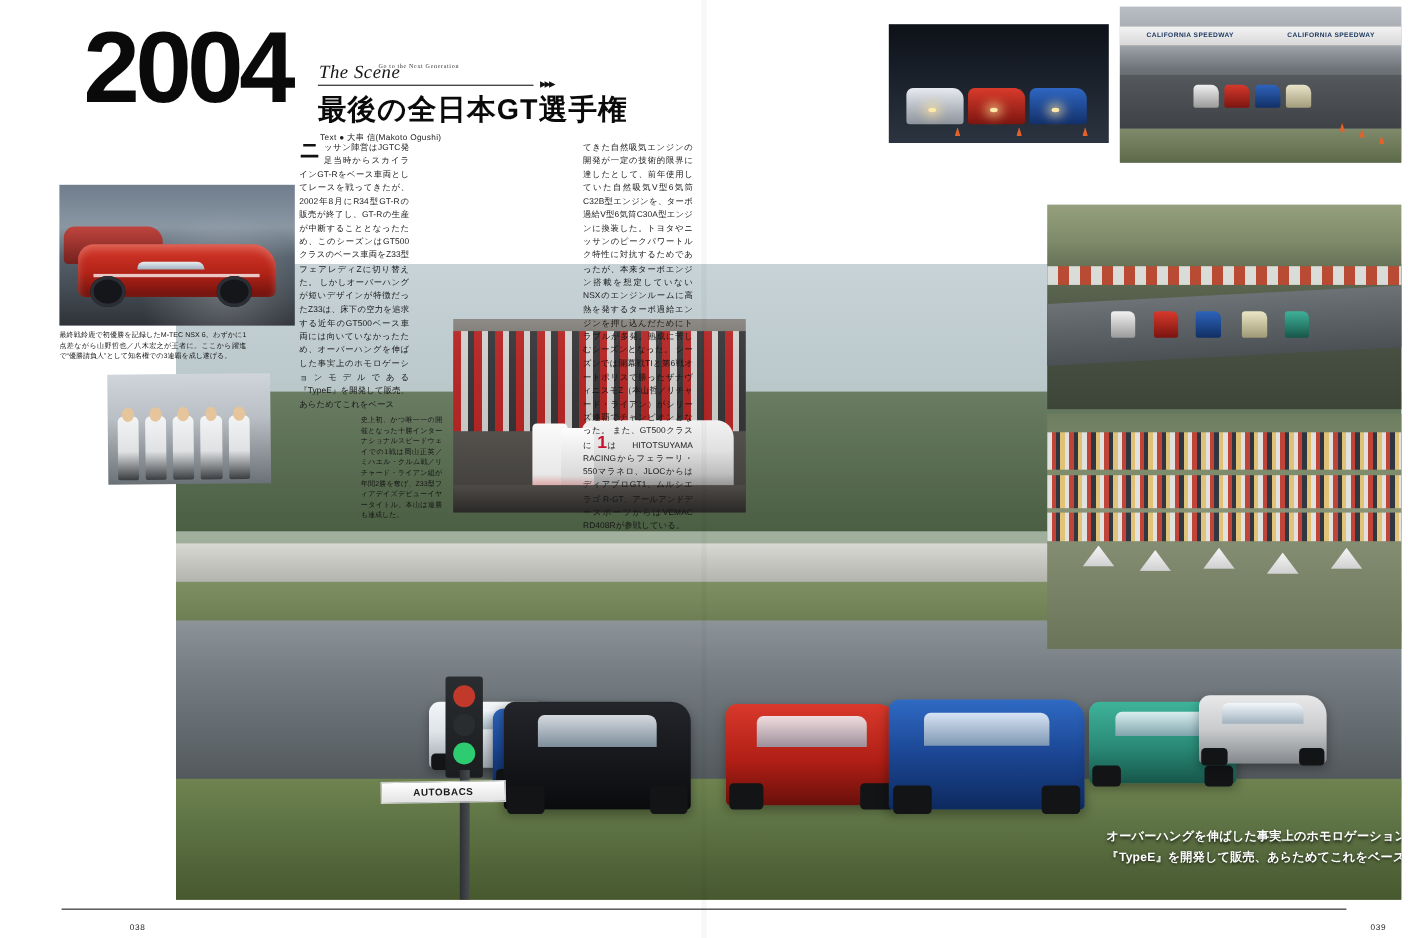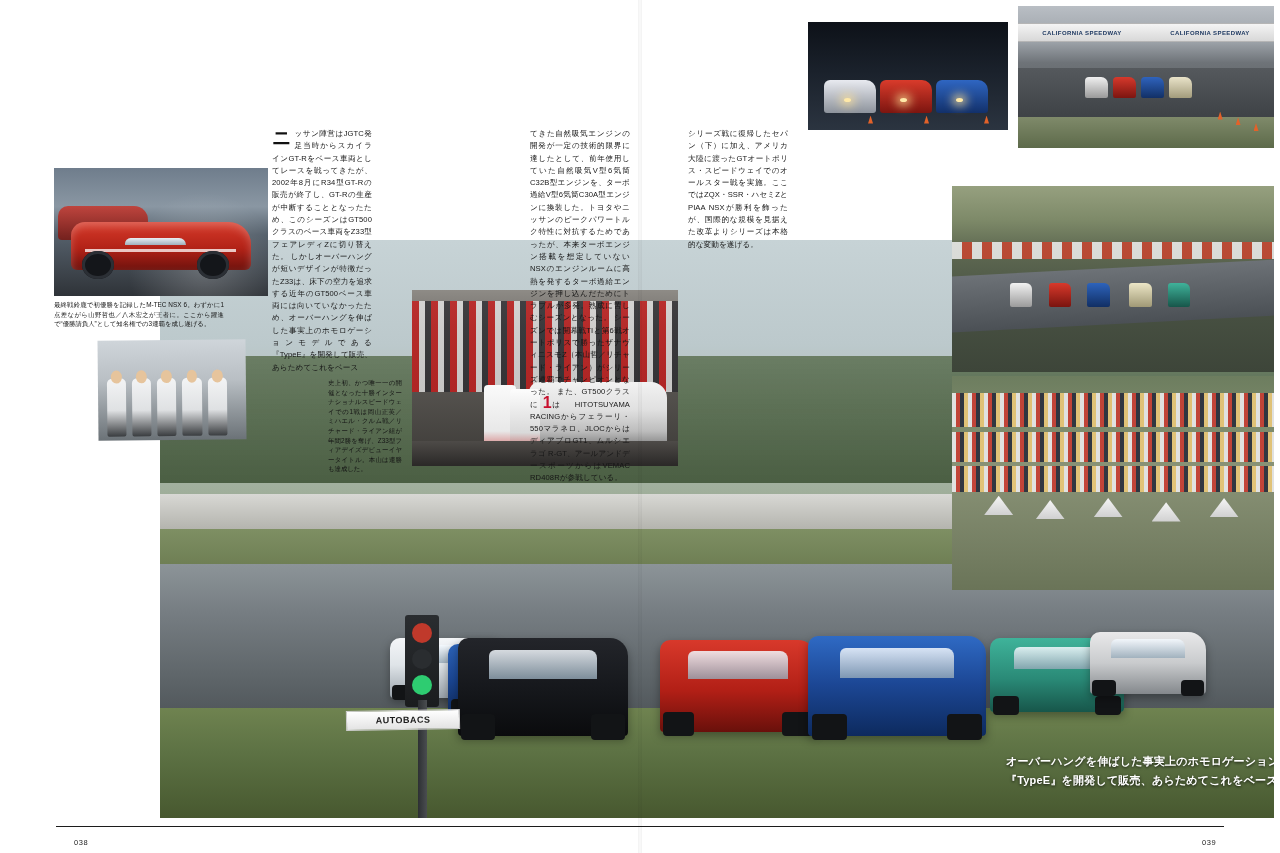--- a/index.html
+++ b/index.html
@@ -486,20 +486,21 @@
     background: #1c1c1c;
   }
   #folio-rule-left { left: 56px; top: 826px; width: 584px; }
   #folio-rule-right { left: 640px; top: 826px; width: 584px; }
   .folio {
     position: absolute;
     top: 838px;
     font-size: 7.5px;
     color: #1c1c1c;
     letter-spacing: 0.6px;
+    margin-left: 44px;
   }
   #folio-left { left: 74px; }
   #folio-right { left: 1186px; padding-left: 16px; }
 </style>
 </head>
 <body>
 
 <div class="spread">
   <div class="page-left"></div>
   <div class="page-right"></div>
@@ -555,20 +556,29 @@
     </div>
     <div class="main-pole"></div>
     <div class="main-banner-ab">AUTOBACS</div>
 
     <div class="main-caption">
       <div>オーバーハングを伸ばした事実上のホモロゲーションモデル</div>
       <div>『TypeE』を開発して販売、あらためてこれをベース車両とした</div>
     </div>
   </div>
 
+  <div class="masthead">
+    <div class="year">2004</div>
+    <div class="scene-script">The Scene</div>
+    <div class="scene-sub">Go to the Next Generation</div>
+    <div class="scene-rule"></div>
+    <div class="scene-arrows">▸▸▸</div>
+    <div class="headline">最後の全日本GT選手権</div>
+    <div class="byline">Text ● 大串 信(Makoto Ogushi)</div>
+  </div>
 
   <div class="photo" id="photo-red-nsx">
     <div class="nsx-second"></div>
     <div class="nsx-body">
       <div class="nsx-glass"></div>
       <div class="nsx-stripe"></div>
     </div>
     <div class="nsx-wheel w1"></div>
     <div class="nsx-wheel w2"></div>
   </div>
@@ -654,20 +664,19 @@
     <div class="crowd-tent" style="left:80%; top:57%;"></div>
   </div>
 
   <div class="col" id="col1">
     <span class="drop-lead">ニ</span><span>ッサン陣営はJGTC発足当時からスカイラインGT-Rをベース車両としてレースを戦ってきたが、2002年8月にR34型GT-Rの販売が終了し、GT-Rの生産が中断することとなったため、このシーズンはGT500クラスのベース車両をZ33型フェアレディZに切り替えた。
 しかしオーバーハングが短いデザインが特徴だったZ33は、床下の空力を追求する近年のGT500ベース車両には向いていなかったため、オーバーハングを伸ばした事実上のホモロゲーションモデルである『TypeE』を開発して販売、あらためてこれをベース</span>
   </div>
   <div class="col" id="col3">てきた自然吸気エンジンの開発が一定の技術的限界に達したとして、前年使用していた自然吸気V型6気筒C32B型エンジンを、ターボ過給V型6気筒C30A型エンジンに換装した。トヨタやニッサンのピークパワートルク特性に対抗するためであったが、本来ターボエンジン搭載を想定していないNSXのエンジンルームに高熱を発するターボ過給エンジンを押し込んだためにトラブルが多発。熟成に苦しむシーズンとなった。
 シーズンでは開幕戦TIと第6戦オートポリスで勝ったザナヴィニスモZ（本山哲／リチャード・ライアン）がシリーズ連覇でチャンピオンとなった。
 また、GT500クラスにはHITOTSUYAMA RACINGからフェラーリ・550マラネロ、JLOCからはディアブロGT1、ムルシエラゴ R-GT、アールアンドデースポーツからはVEMAC RD408Rが参戦している。</div>
-  <div class="col" id="col4">シリーズ戦に復帰したセパン（下）に加え、アメリカ大陸に渡ったGTオートポリス・スピードウェイでのオールスター戦を実施。ここではZQX・SSR・ハセミZとPIAA NSXが勝利を飾ったが、国際的な規模を見据えた改革よりシリーズは本格的な変動を遂げる。</div>
 
   <div class="folio-rule" id="folio-rule-left"></div>
   <div class="folio-rule" id="folio-rule-right"></div>
   <div class="folio" id="folio-left">038</div>
   <div class="folio" id="folio-right">039</div>
   <div class="gutter"></div>
 </div>
 
 </body></html>

